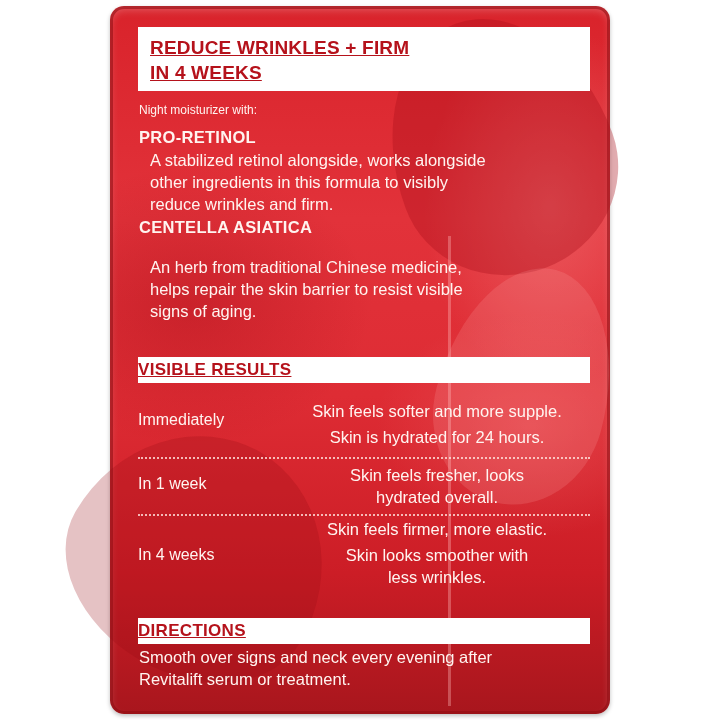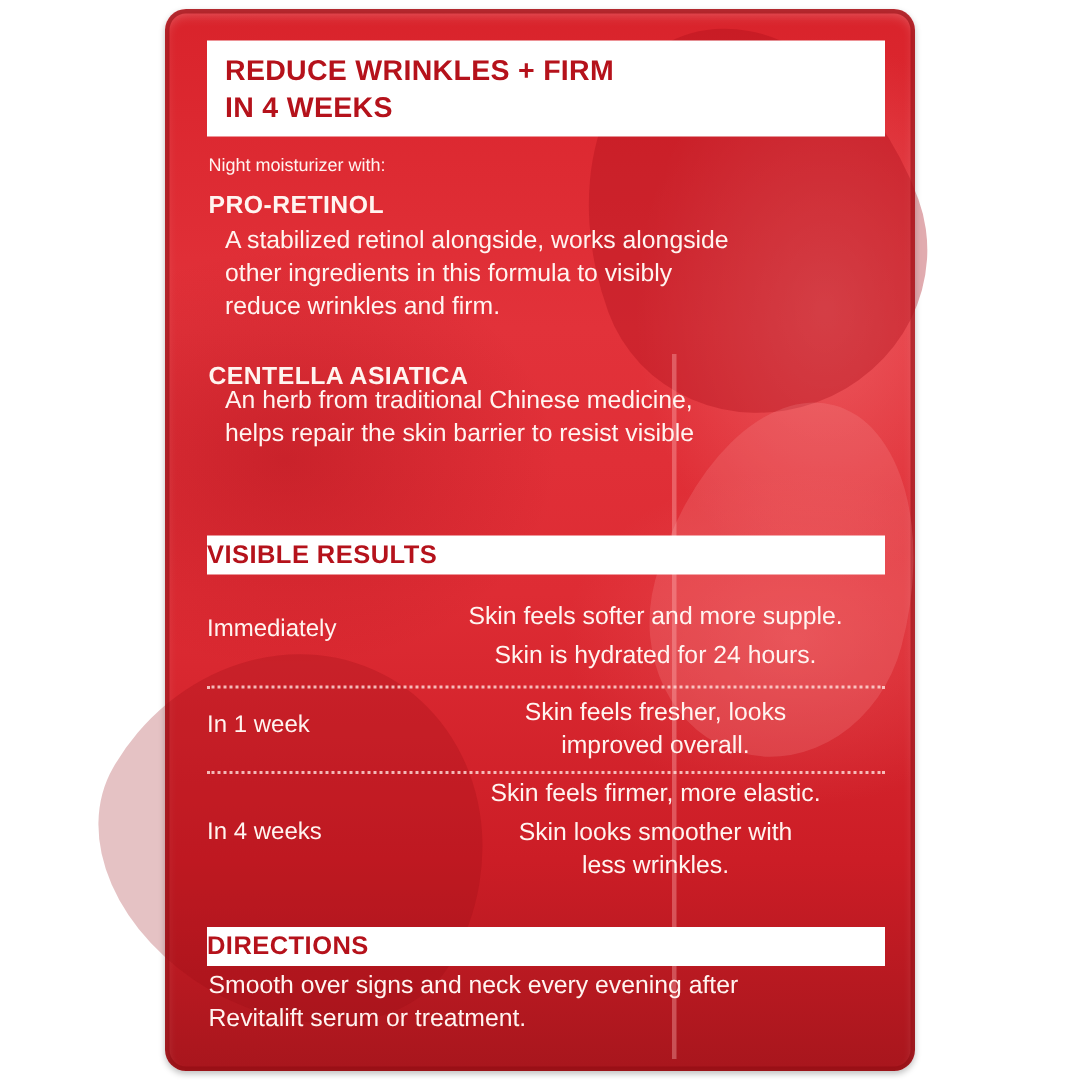--- a/index.html
+++ b/index.html
@@ -22,33 +22,33 @@
       position: absolute; border-radius: 50% 50% 50% 50% / 60% 60% 40% 40%;
       pointer-events: none;
     }
     .p1 { left: 280px; top: 10px; width: 220px; height: 260px; background: rgba(170,15,25,0.35); transform: rotate(-20deg); }
     .p2 { left: 330px; top: 260px; width: 170px; height: 240px; background: rgba(255,170,170,0.18); transform: rotate(15deg); }
     .p3 { left: -40px; top: 430px; width: 260px; height: 240px; background: rgba(150,10,20,0.25); transform: rotate(30deg); }
     .stem { position: absolute; left: 338px; top: 230px; width: 3px; height: 470px; background: rgba(255,190,190,0.35); pointer-events:none; }
 
     .header-bar {
       position: absolute; background: #ffffff; color: #b5121b; font-weight: bold;
-      left: 28px; width: 452px;
+      left: 28px; width: 452px; text-decoration: underline;
     }
     .title-bar { top: 21px; height: 64px; padding: 8px 0 0 12px; box-sizing: border-box; font-size: 19px; line-height: 25px; letter-spacing: 0.2px; }
     .section-bar { height: 26px; font-size: 17px; line-height: 26px; padding-left: 0; box-sizing: border-box; letter-spacing: 0.3px; }
     .results-bar { top: 351px; }
     .directions-bar { top: 612px; }
 
     .intro { position: absolute; left: 29px; top: 94px; font-size: 12px; line-height: 20px; }
     .ingredient-name { position: absolute; left: 29px; font-size: 16.5px; font-weight: bold; letter-spacing: 0.3px; }
     .ingredient-desc { position: absolute; left: 40px; width: 440px; font-size: 16.5px; line-height: 22px; }
     .ing1-name { top: 122px; }
     .ing1-desc { top: 143px; }
-    .ing2-name { top: 236px; }
+    .ing2-name { top: 212px; }
     .ing2-desc { top: 250px; }
 
     .row { position: absolute; left: 28px; width: 452px; }
     .row-label { position: absolute; left: 0; font-weight: normal; font-size: 16px; }
     .row-text { position: absolute; left: 144px; font-size: 16.5px; line-height: 22px; width: 310px; text-align: center; }
     .divider { position: absolute; left: 28px; width: 452px; border-top: 2px dotted rgba(255,225,220,0.8); }
 
     .directions-text { position: absolute; left: 29px; top: 640px; font-size: 16.5px; line-height: 22px; width: 450px; }
   </style>
 </head>
@@ -71,38 +71,39 @@
   <div class="ingredient-desc ing1-desc">
     <div>A stabilized retinol alongside, works alongside</div>
     <div>other ingredients in this formula to visibly</div>
     <div>reduce wrinkles and firm.</div>
   </div>
 
   <div class="ingredient-name ing2-name">CENTELLA ASIATICA</div>
   <div class="ingredient-desc ing2-desc">
     <div>An herb from traditional Chinese medicine,</div>
     <div>helps repair the skin barrier to resist visible</div>
+    <div>signs of aging.</div>
   </div>
 
   <div class="header-bar section-bar results-bar">VISIBLE RESULTS</div>
 
   <div class="row" style="top:390px;">
     <div class="row-label" style="top:15px;">Immediately</div>
     <div class="row-text" style="top:2px; line-height:26px;">
       <div>Skin feels softer and more supple.</div>
       <div>Skin is hydrated for 24 hours.</div>
     </div>
   </div>
   <div class="divider" style="top:451px;"></div>
 
   <div class="row" style="top:456px;">
     <div class="row-label" style="top:13px;">In 1 week</div>
     <div class="row-text" style="top:2px;">
       <div>Skin feels fresher, looks</div>
-      <div>improved overall.</div>
+      <div>hydrated overall.</div>
     </div>
   </div>
   <div class="divider" style="top:508px;"></div>
 
   <div class="row" style="top:512px;">
     <div class="row-label" style="top:28px;">In 4 weeks</div>
     <div class="row-text" style="top:0px;">
       <div style="margin-bottom:4px;">Skin feels firmer, more elastic.</div>
       <div>Skin looks smoother with</div>
       <div>less wrinkles.</div>

